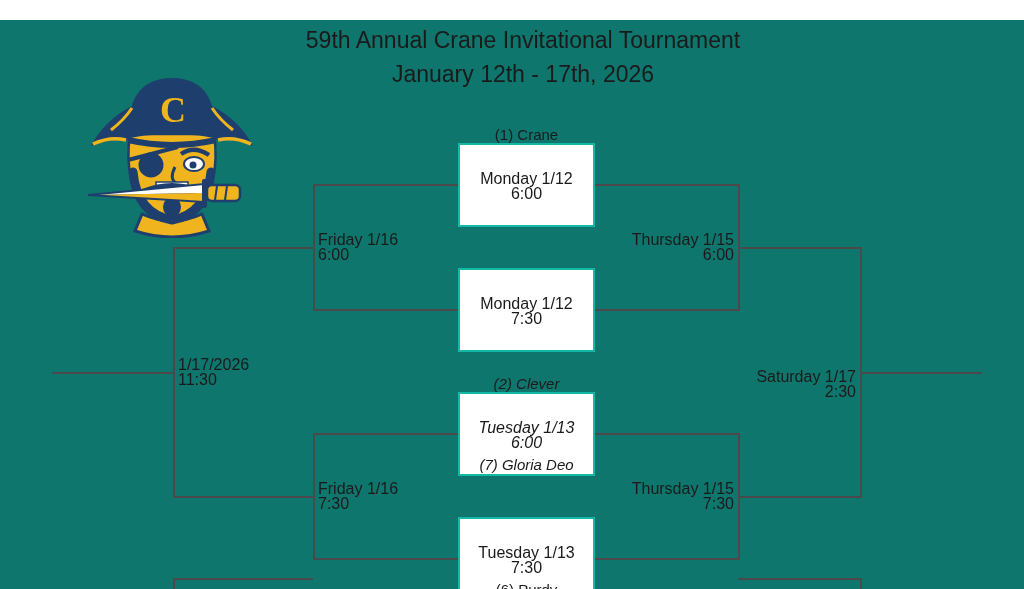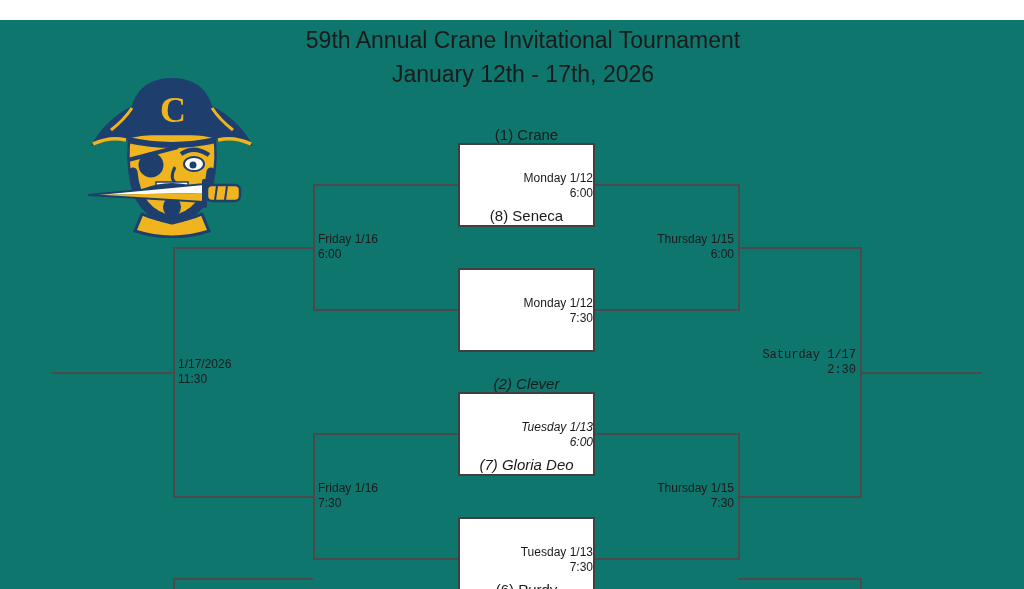--- a/index.html
+++ b/index.html
@@ -3,27 +3,27 @@
 <meta charset="utf-8">
 <style>
   html,body{margin:0;padding:0;background:#fff;}
   .stage{position:relative;width:1024px;height:589px;background:#0f766e;overflow:hidden;
          font-family:"Liberation Sans",sans-serif;color:#1a1a1a;margin-top:20px;}
   .title{position:absolute;top:7px;left:11px;width:1024px;text-align:center;font-size:23px;}
   .subtitle{position:absolute;top:41px;left:11px;width:1024px;text-align:center;font-size:23px;}
   .hl,.vl{position:absolute;background:#4a4a4a;}
   .hl{height:2px;}
   .vl{width:2px;}
-  .gbox{position:absolute;left:458px;width:137px;height:84px;border:2px solid #404040;
+  .gbox{position:absolute;left:458px;width:137px;height:84px;border:2px solid #14b8a6;
         box-sizing:border-box;background:#fff;}
   .team{position:absolute;left:-30px;right:-30px;text-align:center;font-size:15px;white-space:nowrap;}
   .team-top{top:-19px;}
   .team-bottom{bottom:1px;}
-  .sched{position:absolute;top:26px;left:0;right:0;text-align:right;font-size:12px;line-height:15px;}
-  .rlabel{position:absolute;font-size:12px;line-height:15px;white-space:nowrap;}
+  .sched{position:absolute;top:26px;left:0;right:0;text-align:center;font-size:16px;line-height:15px;}
+  .rlabel{position:absolute;font-size:16px;line-height:15px;white-space:nowrap;}
   .rlabel.right{text-align:right;}
   .logo{position:absolute;left:86px;top:56px;width:172px;height:162px;}
 </style>
 </head>
 <body>
 
 <div class="stage">
 
   <div class="title">59th Annual Crane Invitational Tournament</div>
   <div class="subtitle">January 12th - 17th, 2026</div>
@@ -66,21 +66,20 @@
     <path d="M42,64 Q86,74 130,64" stroke="#1e3f6e" stroke-width="6" fill="none"></path>
     <text x="87" y="46" text-anchor="middle" font-family="'Liberation Serif',serif" font-weight="bold" font-size="36" fill="#f0b51e">C</text>
   </svg>
 
   <div class="gbox" style="top:123px;">
     <div class="team team-top">(1) Crane</div>
     <div class="sched">
       <div>Monday 1/12</div>
       <div>6:00</div>
     </div>
-    <div class="team team-bottom">(8) Seneca</div>
   </div>
 
   <div class="gbox" style="top:248px;">
     <div class="sched">
       <div>Monday 1/12</div>
       <div>7:30</div>
     </div>
   </div>
 
   <div class="gbox" style="top:372px;font-style:italic;">
@@ -143,18 +142,18 @@
     <div>7:30</div>
   </div>
   <div class="rlabel right" style="right:290px;top:461px;">
     <div>Thursday 1/15</div>
     <div>7:30</div>
   </div>
   <div class="rlabel" style="left:178px;top:337px;">
     <div>1/17/2026</div>
     <div>11:30</div>
   </div>
-  <div class="rlabel right" style="right:168px;top:328px;font-family:Liberation Mono, monospace;">
+  <div class="rlabel right" style="right:168px;top:349px;">
     <div>Saturday 1/17</div>
     <div>2:30</div>
   </div>
 
 </div>
 
 </body></html>

